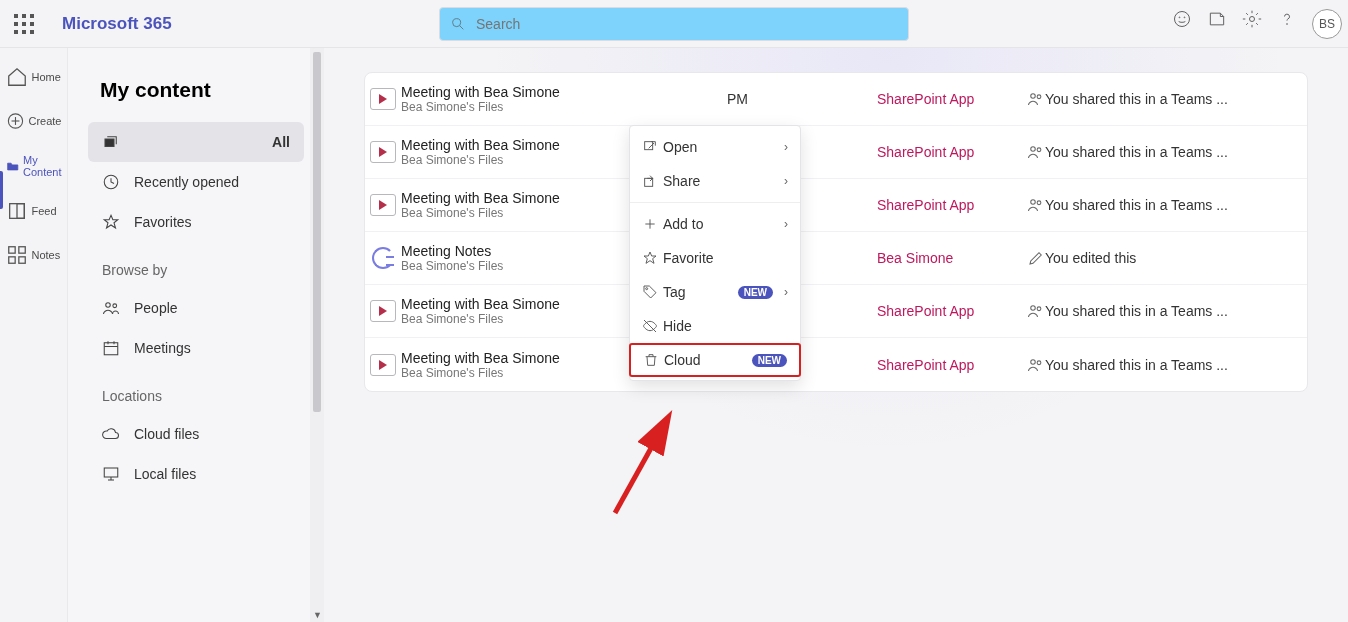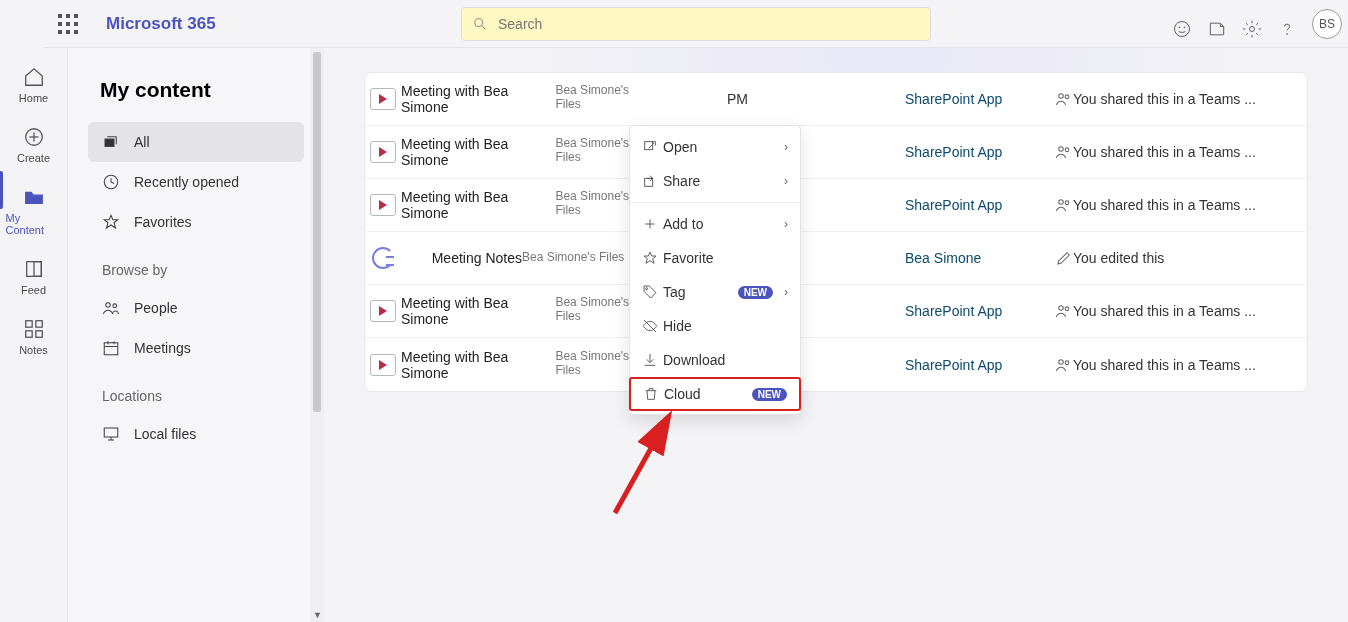--- a/index.html
+++ b/index.html
@@ -1,42 +1,42 @@
 <!DOCTYPE html>
 <html><head>
 <meta charset="utf-8">
 <style>
   * { box-sizing: border-box; margin: 0; padding: 0; }
   html, body { width: 1348px; height: 622px; font-family: "Segoe UI", Arial, sans-serif; background: #f4f4f6; overflow: hidden; }
   
-  .topbar { height: 48px; display: flex; align-items: center; padding: 0 14px; border-bottom: 1px solid #e5e5e8; position: relative; margin-left: 44px; }
+  .topbar { height: 48px; display: flex; align-items: center; padding: 0 14px; border-bottom: 1px solid #e5e5e8; position: relative; }
   .waffle { width: 20px; height: 20px; display: grid; grid-template-columns: repeat(3,4px); grid-template-rows: repeat(3,4px); gap:4px; cursor:pointer; }
   .waffle span { background:#555; width:4px; height:4px; }
   .brand { margin-left: 28px; font-size: 17px; font-weight:600; color:#4b53bc; cursor:pointer; }
-  .search-wrap { position:absolute; left:50%; transform:translateX(-50%); width:470px; height:34px; background:#fef9c3; border:1px solid #dcdce0; border-radius:4px; display:flex; align-items:center; padding:0 10px; }
+  .search-wrap { position:absolute; left:50%; transform:translateX(-50%); width:470px; height:34px; background:#7dd3fc; border:1px solid #dcdce0; border-radius:4px; display:flex; align-items:center; padding:0 10px; }
   .search-wrap svg { width:16px; height:16px; stroke:#555; fill:none; }
   .search-wrap input { border:none; outline:none; flex:1; margin-left:10px; font-size:14px; color:#333; background:transparent; }
-  .top-icons { margin-left:auto; display:flex; align-items:flex-end; gap:15px; }
+  .top-icons { margin-left:auto; display:flex; align-items:flex-start; gap:15px; }
   .top-icons .ico { width:20px; height:20px; display:flex; align-items:center; justify-content:center; cursor:pointer; color:#616161; }
   .top-icons svg { width:20px; height:20px; stroke:#616161; fill:none; stroke-width:1.2; }
   .avatar { width:30px; height:30px; border:1px solid #999; border-radius:50%; display:flex; align-items:center; justify-content:center; font-size:12px; color:#555; background:#fff; cursor:pointer; margin-right:-8px; }
   
   .leftrail { position:absolute; top:48px; left:0; width:68px; bottom:0; background:#f4f4f6; border-right:1px solid #e9e9ec; display:flex; flex-direction:column; align-items:center; padding-top:14px; gap:14px; }
-  .rail-item { width:56px; display:flex; flex-direction:column; align-items:center; gap:4px; cursor:pointer; padding:4px 0; color:#4a4a4a; font-size:11px; }
+  .rail-item { width:56px; display:flex; flex-direction:row; align-items:center; gap:4px; cursor:pointer; padding:4px 0; color:#4a4a4a; font-size:11px; }
   .rail-item.active { color:#4b53bc; }
   .rail-item svg { width:22px; height:22px; stroke:#555; fill:none; stroke-width:1.4; }
   .rail-item.active svg { stroke:#4b53bc; fill:#4b53bc; }
   .rail-marker { position:absolute; left:0; top:123px; width:3px; height:38px; background:#4b53bc; border-radius:0 2px 2px 0; }
   
   .sidepanel { position:absolute; top:48px; left:68px; width:256px; bottom:0; background:#f6f6f9; padding:30px 0 0 0; }
   .sidepanel h1 { font-size:21px; font-weight:700; padding:0 28px 20px 32px; }
   .side-group { padding:0 20px; }
   .side-item { display:flex; align-items:center; gap:14px; height:40px; padding:0 14px; border-radius:6px; cursor:pointer; font-size:14px; color:#333; }
   .side-item svg { width:18px; height:18px; stroke:#444; fill:none; stroke-width:1.4; }
-  .side-item.selected { background:#e3e3e8; font-weight:400; }
+  .side-item.selected { background:#e3e3e8; font-weight:700;justify-content:space-between; }
   .side-section-title { font-size:14px; color:#666; padding:20px 34px 10px 34px; }
   .scrollbar { position:absolute; right:0; top:0; width:14px; bottom:0; background:#efeff2; }
   .scrollbar .thumb { position:absolute; top:4px; left:3px; right:3px; height:360px; background:#c9c9cd; border-radius:2px; }
   .scrollbar .arr { position:absolute; left:3px; right:3px; height:10px; font-size:9px; color:#666; text-align:center; }
   .scrollbar .arr.up { top:2px; }
   .scrollbar .arr.down { bottom:2px; }
   
   .main { position:absolute; top:48px; left:324px; right:0; bottom:0; padding:24px 40px 0 40px; background:radial-gradient(ellipse at 55% 0%, rgba(130,120,255,0.10), transparent 50%), #f4f4f6; }
   .panel { background:#fff; border:1px solid #e8e8ec; border-radius:8px; overflow:visible; position:relative; }
   .thead { display:flex; align-items:center; height:54px; font-size:14px; color:#555; border-bottom:1px solid #eee; }
@@ -45,26 +45,26 @@
   .col-mod  { width:150px; display:flex; align-items:center; gap:6px;}
   .col-owner{ width:150px; }
   .col-act  { flex:1; }
   .row { display:flex; align-items:center; height:53px; border-bottom:1px solid #f1f1f3; font-size:14px; position:relative; }
   .row:last-child { border-bottom:none; }
   .row .ic { width:36px; display:flex; justify-content:center; }
   .vidico { width:26px; height:22px; border:1px solid #b7b7bc; border-radius:3px; display:flex; align-items:center; justify-content:center; background:#fff; }
   .vidico .tri { width:0; height:0; border-left:8px solid #b52f4a; border-top:5px solid transparent; border-bottom:5px solid transparent; }
   .loopico { width:22px; height:22px; border:2px solid #7a7de0; border-radius:50%; border-right-color:transparent; position:relative; }
   .loopico::after { content:""; position:absolute; right:-2px; top:7px; width:8px; height:6px; border-top:2px solid #7a7de0; border-bottom:2px solid #7a7de0; }
-  .namecol { width:254px; display:flex; flex-direction:row; justify-content:center; }
+  .namecol { width:254px; display:flex; flex-direction:column; justify-content:center; }
   .title { color:#222; }
   .sub { font-size:12px; color:#777; }
   .modcol { width:150px; color:#333; }
   .tagscol { width:72px; }
-  .ownercol { width:150px; color:#0c4a6e;margin-left:28px; }
+  .ownercol { width:150px; color:#be185d; }
   .actcol { flex:1; display:flex; align-items:center; color:#333; }
   .actcol svg { width:18px; height:18px; stroke:#666; fill:none; stroke-width:1.4; }
   
   .ctxmenu { position:absolute; top:0px; left:264px; width:172px; background:#fff; border:1px solid #e4e4e8; border-radius:4px; box-shadow:0 6px 18px rgba(0,0,0,0.12); z-index:5; padding:4px 0; }
   .ctx-item { display:flex; align-items:center; gap:5px; height:34px; padding:0 12px; font-size:14px; color:#333; cursor:pointer; position:relative; }
   .ctx-item svg { width:16px; height:16px; stroke:#555; fill:none; stroke-width:1.4; }
   .ctx-item .chev { margin-left:auto; font-size:12px; color:#666; }
   .ctx-sep { height:1px; background:#eee; margin:4px 0; }
   .badge-new { margin-left:auto; background:#4b53bc; color:#fff; font-size:10px; font-weight:700; padding:1px 6px; border-radius:8px; }
   .ctx-delete { border:2px solid #d92020; border-radius:3px; margin:0 -1px -1px -1px; }
@@ -207,20 +207,26 @@
           <line x1="8" y1="3" x2="8" y2="7"></line>
           <line x1="16" y1="3" x2="16" y2="7"></line>
         </svg>
       <span>Meetings</span>
     </div>
   </div>
   <div class="side-section-title">Locations</div>
   <div class="side-group">
     <div class="side-item">
       <svg viewBox="0 0 24 24">
+          <path d="M6 18a5 5 0 1 1 .8-9.9A6 6 0 0 1 18 10a4 4 0 0 1 0 8H6z"></path>
+        </svg>
+      <span>Cloud files</span>
+    </div>
+    <div class="side-item">
+      <svg viewBox="0 0 24 24">
           <rect x="3" y="4" width="18" height="12"></rect>
           <line x1="8" y1="20" x2="16" y2="20"></line>
           <line x1="12" y1="16" x2="12" y2="20"></line>
         </svg>
       <span>Local files</span>
     </div>
   </div>
   <div class="scrollbar">
     <div class="arr up">▲</div>
     <div class="thumb"></div>
@@ -401,26 +407,20 @@
         <span>Tag</span>
         <span class="badge-new">NEW</span>
         <span class="chev" style="margin-left:6px;">›</span>
       </div>
       <div class="ctx-item">
         <svg viewBox="0 0 24 24">
             <path d="M2 12s4-7 10-7 10 7 10 7-4 7-10 7S2 12 2 12z"></path>
             <line x1="3" y1="3" x2="21" y2="21"></line>
           </svg>
         <span>Hide</span>
-      </div>
-      <div class="ctx-item">
-        <svg viewBox="0 0 24 24">
-            <path d="M12 3v12M7 11l5 5 5-5M4 20h16"></path>
-          </svg>
-        <span>Download</span>
       </div>
       <div class="ctx-item ctx-delete">
         <svg viewBox="0 0 24 24">
             <path d="M4 7h16M9 7V4h6v3M6 7l1 13h10l1-13"></path>
           </svg>
         <span>Cloud</span>
         <span class="badge-new">NEW</span>
       </div>
     </div>
 

